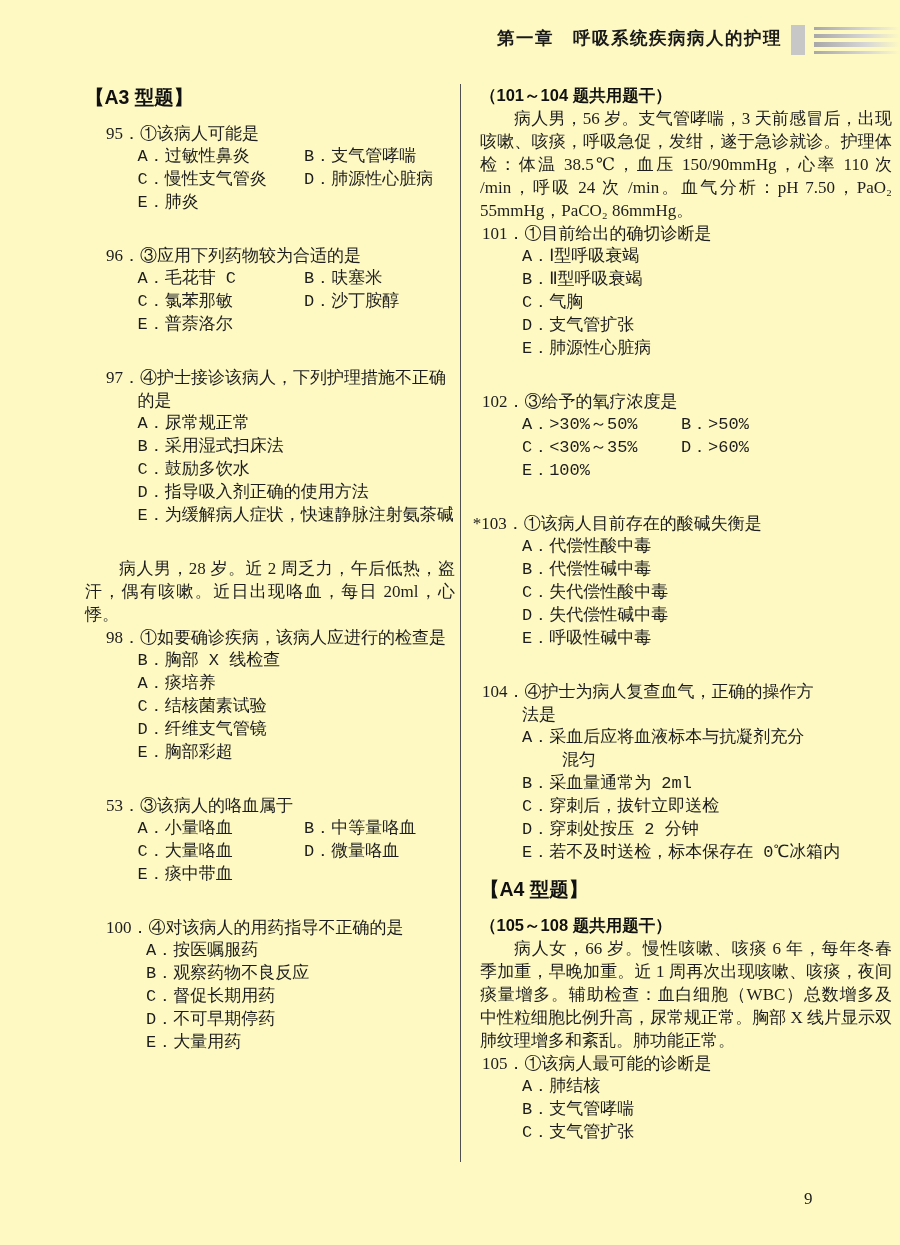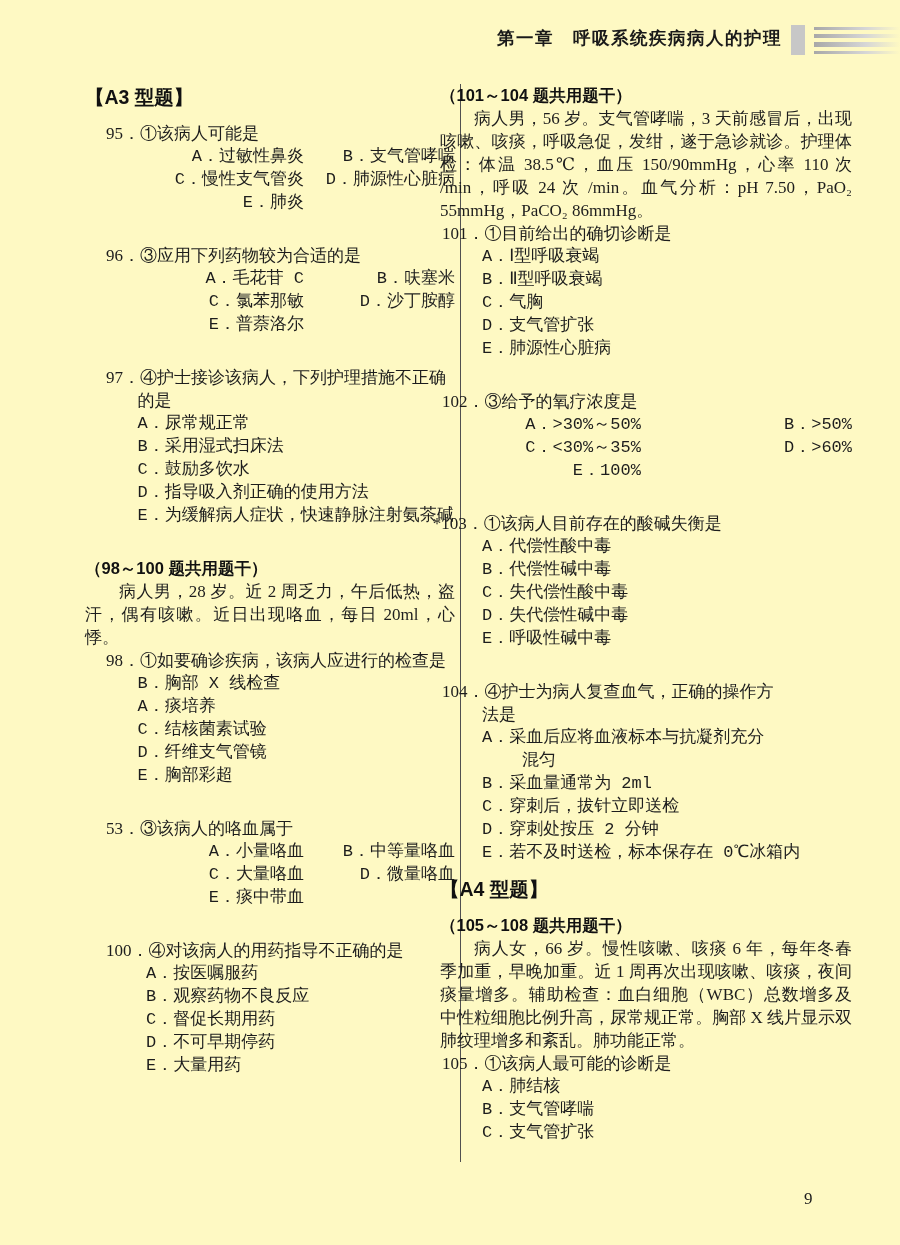--- a/index.html
+++ b/index.html
@@ -23,21 +23,21 @@
     display:flex; flex-direction:column; justify-content:space-between;
   }
   .orn-lines .ln { background:linear-gradient(to right,#a8a8a8 0%,#d6d6d6 60%,rgba(255,255,255,0) 100%); }
   .orn-lines .ln1 { height:3px; } .orn-lines .ln2 { height:4px; }
   .orn-lines .ln3 { height:5px; } .orn-lines .ln4 { height:3px; }
 
   
   .divider { position:absolute; left:460px; top:84px; width:1px; height:1078px; background:#505050; }
   .col { position:absolute; top:84px; font-size:17px; line-height:23px; }
   .col-left  { left:85px;  width:370px; }
-  .col-right { left:440px; width:412px; }
+  .col-right { left:480px; width:412px; }
 
   
   .sec-title {
     font-family:"Liberation Sans","DejaVu Sans",sans-serif;
     font-weight:bold; font-size:19.5px; line-height:26px; color:#111;
     margin-bottom:12px;
   }
   .sec-title.mt { margin-top:12px; }
   .group-header {
     font-family:"Liberation Sans","DejaVu Sans",sans-serif;
@@ -49,21 +49,21 @@
   .question { margin-top:30px; }
   .question.flush { margin-top:0; }
   .col-left  .question { margin-left:21px; }
   .col-right .question { margin-left:2px; }
   .h2 { --h:1.85em; }
   .h3 { --h:2.35em; }
   .q-stem { padding-left:var(--h); text-indent:calc(0em - var(--h)); }
   .starred .q-stem { text-indent:calc(0em - var(--h) - 0.55em); }
   .opts { padding-left:var(--h);font-family:Liberation Mono, monospace; }
   .opt  { padding-left:2.35em; text-indent:-2.35em; }
-  .opts.two { display:grid; grid-template-columns:9.8em 1fr;text-align:right; }
+  .opts.two { display:grid; grid-template-columns:9.8em 1fr; }
   .col-right .opts.two { grid-template-columns:9.35em 1fr; }
   .q104 .q-stem { width:20em; }
   .q104 .opt:first-child { max-width:16.8em; }
 
   .page-number { position:absolute; left:804px; top:1189px; font-size:17px; color:#1d1d1d; }
 </style>
 </head>
 <body>
 
 <div class="page">
@@ -111,21 +111,20 @@
       <div class="opts">
         <div class="opt">A．尿常规正常</div>
         <div class="opt">B．采用湿式扫床法</div>
         <div class="opt">C．鼓励多饮水</div>
         <div class="opt">D．指导吸入剂正确的使用方法</div>
         <div class="opt">E．为缓解病人症状，快速静脉注射氨茶碱</div>
       </div>
     </div>
 
     <div class="group gap">
-      <div class="group-header">（98～100 题共用题干）</div>
       <div class="stem">病人男，28 岁。近 2 周乏力，午后低热，盗汗，偶有咳嗽。近日出现咯血，每日 20ml，心悸。</div>
     </div>
 
     <div class="question flush h2">
       <div class="q-stem"><span class="q-num">98．</span><span class="q-text">①如要确诊疾病，该病人应进行的检查是</span></div>
       <div class="opts">
         <div class="opt">B．胸部 X 线检查</div>
         <div class="opt">A．痰培养</div>
         <div class="opt">C．结核菌素试验</div>
         <div class="opt">D．纤维支气管镜</div>

